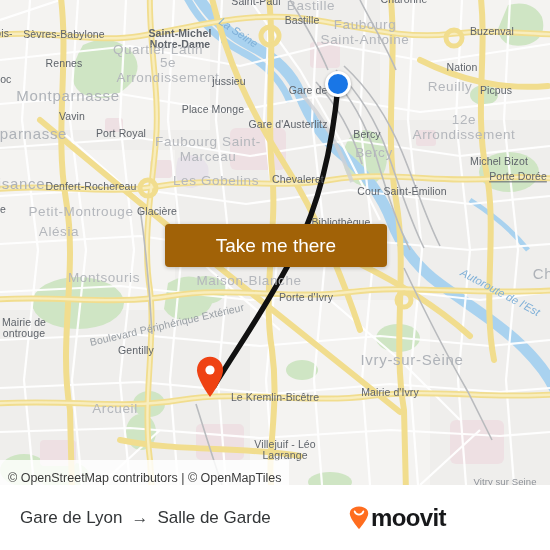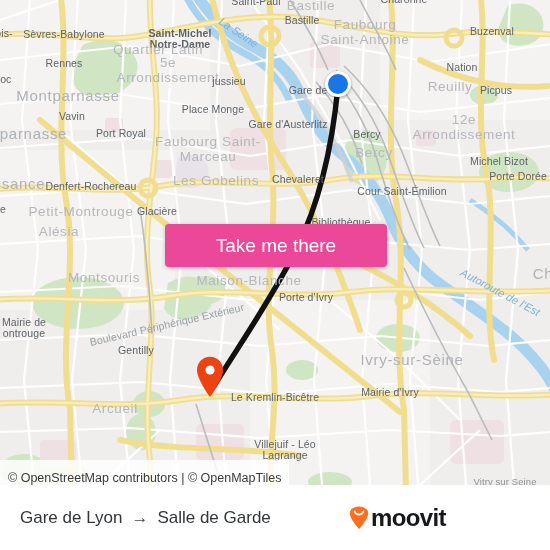--- a/index.html
+++ b/index.html
@@ -300,39 +300,39 @@
         <div class="maplabel lb-station" style="left: 256px; top: 2px;">Saint-Paul</div>
         <div class="maplabel lb-area" style="left: 365px; top: 33px;">Faubourg<br>Saint-Antoine</div>
         <div class="maplabel lb-station" style="left: 492px; top: 32px;">Buzenval</div>
         <div class="maplabel lb-station" style="left: 462px; top: 68px;">Nation</div>
         <div class="maplabel lb-area" style="left: 450px; top: 87px;">Reuilly</div>
         <div class="maplabel lb-station" style="left: 496px; top: 91px;">Picpus</div>
         <div class="maplabel lb-area" style="left: 464px; top: 128px;">12e<br>Arrondissement</div>
         <div class="maplabel lb-station" style="left: 367px; top: 135px;">Bercy</div>
         <div class="maplabel lb-area" style="left: 374px; top: 153px;">Bercy</div>
         <div class="maplabel lb-station" style="left: 499px; top: 162px;">Michel Bizot</div>
-        <div class="maplabel lb-station" style="left: 518px; top: 177px;">Porte Dorée</div>
+        <div class="maplabel lb-station" style="left: 518px; top: 177px; text-decoration: underline;">Porte Dorée</div>
         <div class="maplabel lb-station" style="left: 402px; top: 192px;">Cour Saint-Émilion</div>
         <div class="maplabel lb-big" style="left: 543px; top: 274px;">Ch</div>
         <div class="maplabel lb-water" style="left: 238px; top: 33px; transform: translate(-50%, -50%) rotate(34deg);">La Seine</div>
         <div class="maplabel lb-water" style="left: 500px; top: 293px; transform: translate(-50%, -50%) rotate(28deg);">Autoroute de l'Est</div>
         <div class="maplabel lb-road" style="left: 167px; top: 325px; transform: translate(-50%, -50%) rotate(-13deg);">Boulevard Périphérique Extérieur</div>
       </div>
 
     <div class="origin-marker" id="origin-marker" style="left: 338px; top: 84px; background: rgb(25, 118, 230);"></div>
 
     <div class="dest-pin" id="dest-pin" style="left: 210px; top: 398px;">
       <svg width="30" height="42" viewBox="0 0 30 42">
         <path d="M15 41 C15 41 28 23.5 28 14.2 C28 6.4 22.2 0.8 15 0.8
                  C7.8 0.8 2 6.4 2 14.2 C2 23.5 15 41 15 41 Z" fill="#ef4213"></path>
         <circle cx="15" cy="14" r="4.6" fill="#ffffff"></circle>
       </svg>
     </div>
 
-    <button class="cta" style="background: #ec4899; color: rgb(255, 255, 255);">
+    <button class="cta" style="background: #a16207; color: rgb(255, 255, 255);">
       <span>Take me there</span>
     </button>
 
     <div class="attrib">
       <span>© OpenStreetMap contributors | © OpenMapTiles</span>
     </div>
   </div>
 
   <div class="footer">
     <div class="route-title">

